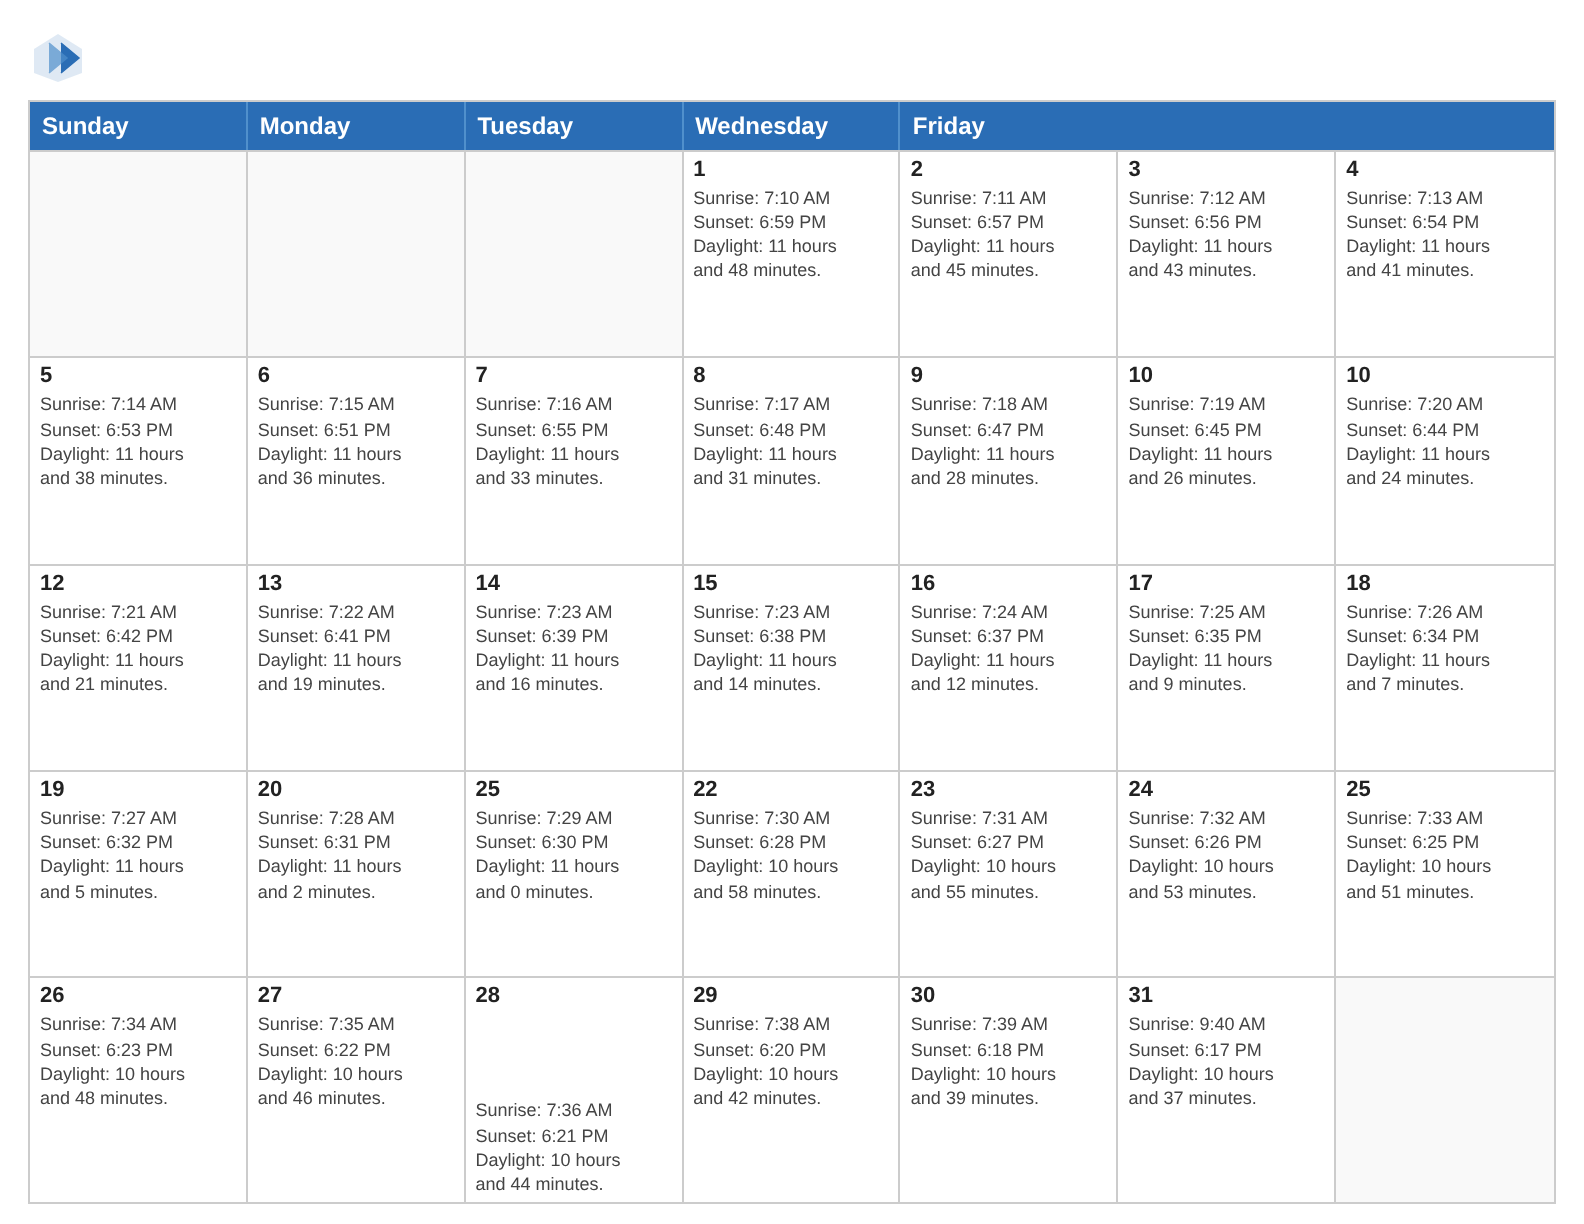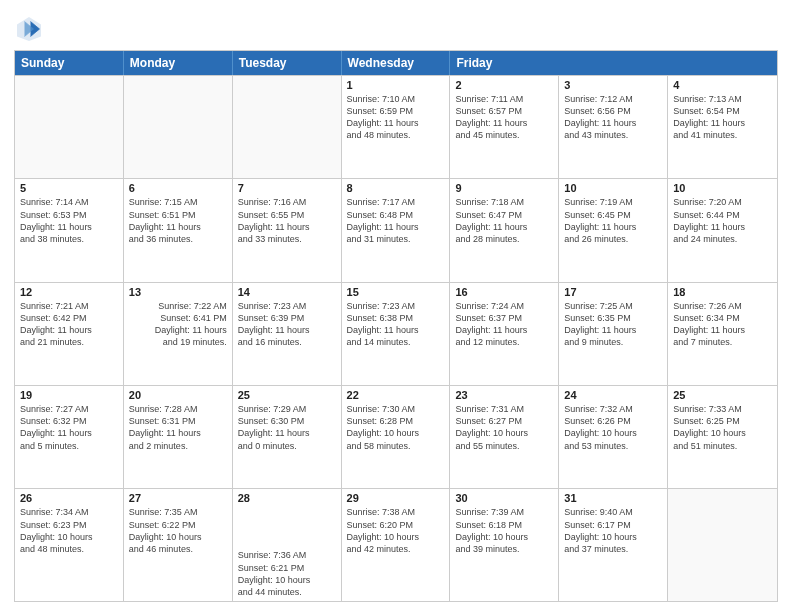--- a/index.html
+++ b/index.html
@@ -232,21 +232,21 @@
         <div class="cal-week">
           <div class="cal-cell">
             <div class="day-number">12</div>
             <div class="day-info" style="white-space: pre-line;">Sunrise: 7:21 AM
 Sunset: 6:42 PM
 Daylight: 11 hours
 and 21 minutes.</div>
           </div>
           <div class="cal-cell">
             <div class="day-number">13</div>
-            <div class="day-info" style="white-space: pre-line; text-align: right;">Sunrise: 7:22 AM
+            <div class="day-info" style="white-space: pre-line;">Sunrise: 7:22 AM
 Sunset: 6:41 PM
 Daylight: 11 hours
 and 19 minutes.</div>
           </div>
           <div class="cal-cell">
             <div class="day-number">14</div>
             <div class="day-info" style="white-space: pre-line;">Sunrise: 7:23 AM
 Sunset: 6:39 PM
 Daylight: 11 hours
 and 16 minutes.</div>

